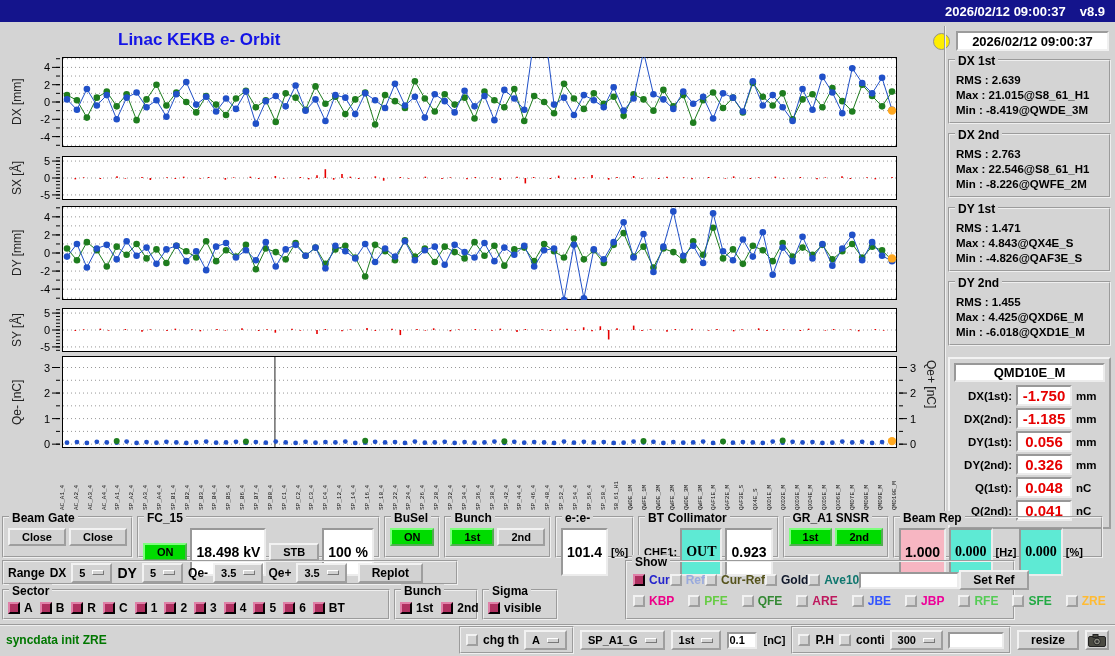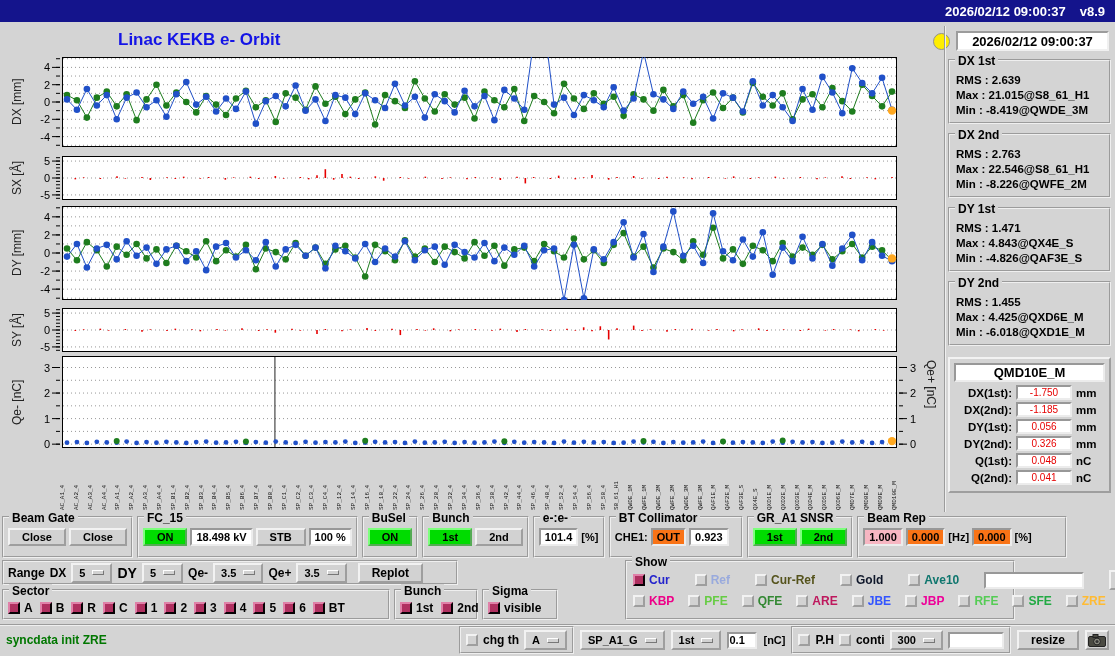--- a/index.html
+++ b/index.html
@@ -37,43 +37,43 @@
   .side-divider { position:absolute; left:944px; top:26px; width:3px; height:486px; border-left:2px groove #efefef; }
   
   .group { position:relative; border:2px groove #efefef; padding:10px 4px 3px 4px; }
   .group > .glabel { position:absolute; top:-7px; left:5px; background:#d4d4d4; padding:0 3px;
     font-weight:bold; font-size:12px; white-space:nowrap; }
   .hrow { display:flex; align-items:center; gap:3px; }
   
   .btn { background:#d2d2d2; border:2px outset #f2f2f2; font-weight:bold; font-size:11px;
     padding:1px 12px; white-space:nowrap; cursor:default; text-align:center; }
   .btn.green { background:#00dc00; border:2px outset #7dff7d; }
-  .vbox { background:#fff; border:2px inset #ececec; font-weight:bold; font-size:11px;
-    padding:1px 4px; white-space:nowrap; text-align:center; }
-  .vbox.gray { background:#f97316; }
+  .vbox { background:#fff; border:2px inset #ececec; font-weight:bold; font-size:14px;
+    padding:14px 4px; white-space:nowrap; text-align:center; }
+  .vbox.gray { background:#5eead4;font-family:Liberation Serif, serif; }
   .vbox.pink { background:#f7b6c2; }
   .optmenu { display:inline-flex; align-items:center; gap:7px; background:#d2d2d2;
     border:2px outset #f2f2f2; font-weight:bold; font-size:11px; padding:2px 6px; white-space:nowrap; }
   .optbar { width:12px; height:5px; background:#d2d2d2; border:1px solid #fff;
     border-right-color:#777; border-bottom-color:#777; }
   .cb { width:12px; height:12px; background:#d2d2d2; border:2px outset #f2f2f2; flex:0 0 auto; }
   .cb.on { background:#b03060; border:2px outset #e080a8; border-bottom-color:#5c1030; border-right-color:#5c1030; }
   .cbitem { display:inline-flex; align-items:center; gap:4px; font-weight:bold; font-size:12px; white-space:nowrap; }
   .lbl { font-weight:bold; font-size:11px; white-space:nowrap; }
   
   .statbox { position:absolute; left:948px; width:163px; }
   .stat-line { font-weight:bold; font-size:11.5px; margin:3px 0 3px 2px; white-space:nowrap; }
   #qmd { position:absolute; left:948px; top:357px; width:163px; border:2px outset #f2f2f2;
     background:#d4d4d4; padding:4px; }
   .qmd-title { background:#fff; border:2px inset #ececec; font-weight:bold; text-align:center;
     font-size:13px; margin-bottom:3px; }
   .qmd-row { display:flex; align-items:center; gap:4px; margin:2px 0; }
   .qmd-row .ql { flex:0 0 58px; text-align:right; font-weight:bold; font-size:11.5px; }
   .qmd-row .qv { flex:0 0 56px; background:#fff; border:2px inset #ececec; color:#e60000;
-    font-weight:normal; font-size:10px; text-align:center; }
+    font-weight:bold; font-size:15px; text-align:center; }
   .qmd-row .qu { font-weight:bold; font-size:11.5px; }
   
   #row1 { position:absolute; left:2px; top:516px; width:1111px; height:42px; display:flex; gap:4px; }
   #row1 .group { height:42px; }
   #row2 { position:absolute; left:2px; top:560px; width:456px; height:25px;
     border:2px groove #efefef; display:flex; align-items:center; gap:5px; padding:0 4px; }
   #sector-panel { position:absolute; left:2px;  top:589px; width:388px; height:31px; }
   #bunch2-panel { position:absolute; left:394px; top:589px; width:84px;  height:31px; }
   #sigma-panel  { position:absolute; left:482px; top:589px; width:76px;  height:31px; }
   #show-panel   { position:absolute; left:625px; top:560px; width:390px; height:60px; padding:8px 6px 2px 6px; }
@@ -1225,21 +1225,21 @@
   <div class="hrow">
     <span class="cbitem">
         <span class="cb on"></span>
         <span>visible</span>
       </span>
   </div>
 </div>
 
 <div class="group" id="show-panel">
   <span class="glabel">Show</span>
-  <div class="hrow" style="gap:25px;">
+  <div class="hrow" style="gap:0;">
     <span class="cbitem">
         <span class="cb on"></span>
         <span style="color: rgb(34, 34, 204);">Cur</span>
       </span>
     <span class="cbitem">
         <span class="cb"></span>
         <span style="color: rgb(153, 170, 221);">Ref</span>
       </span>
     <span class="cbitem">
         <span class="cb"></span>

